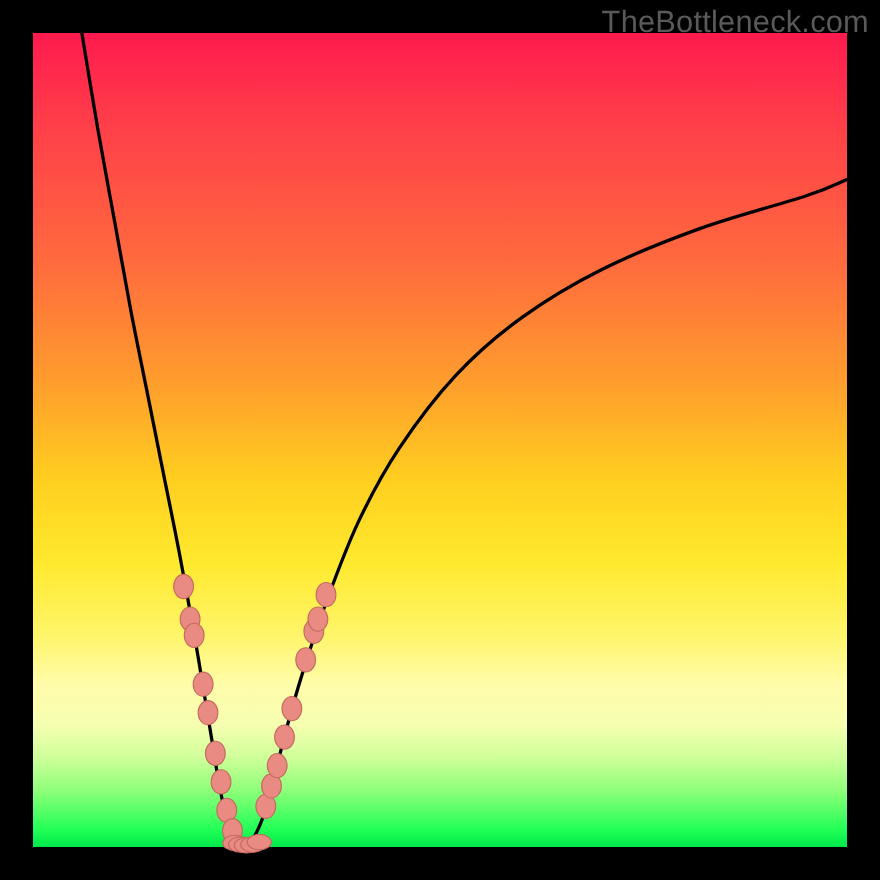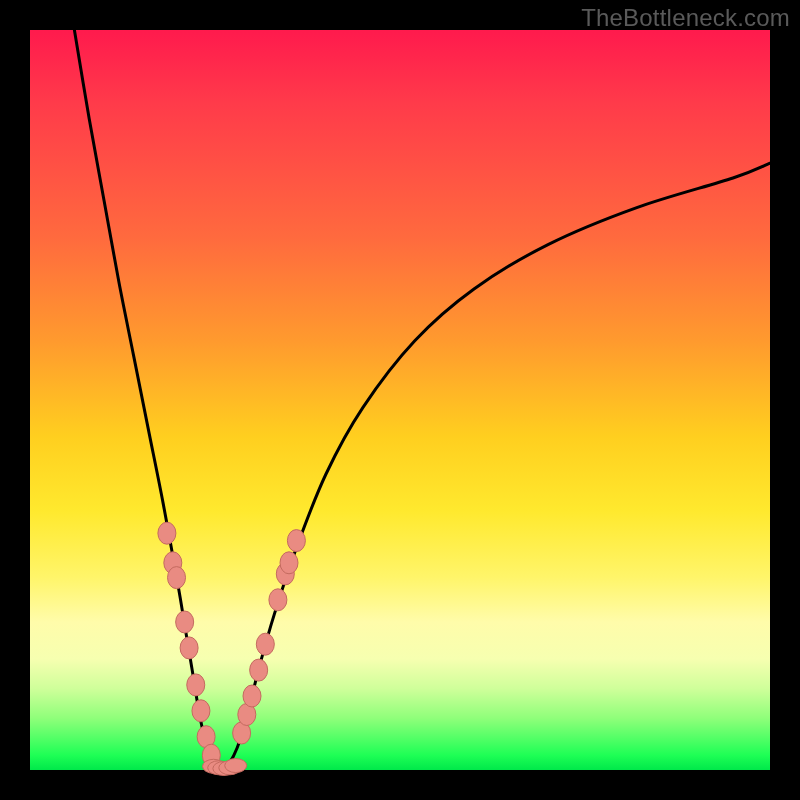--- a/index.html
+++ b/index.html
@@ -48,21 +48,21 @@
     top: 0;
     width: 740px;
     height: 740px;
     overflow: visible;
   }
   .watermark {
     position: absolute;
     top: 4px;
     right: 10px;
     color: #5a5a5a;
-    font-size: 24px;
+    font-size: 28px;
     letter-spacing: 0.2px;
     font-weight: 500;
   }
 </style>
 </head>
 <body>
 
 <div class="frame">
   <div class="plot">
     <svg class="curves" viewBox="0 0 740 740">

